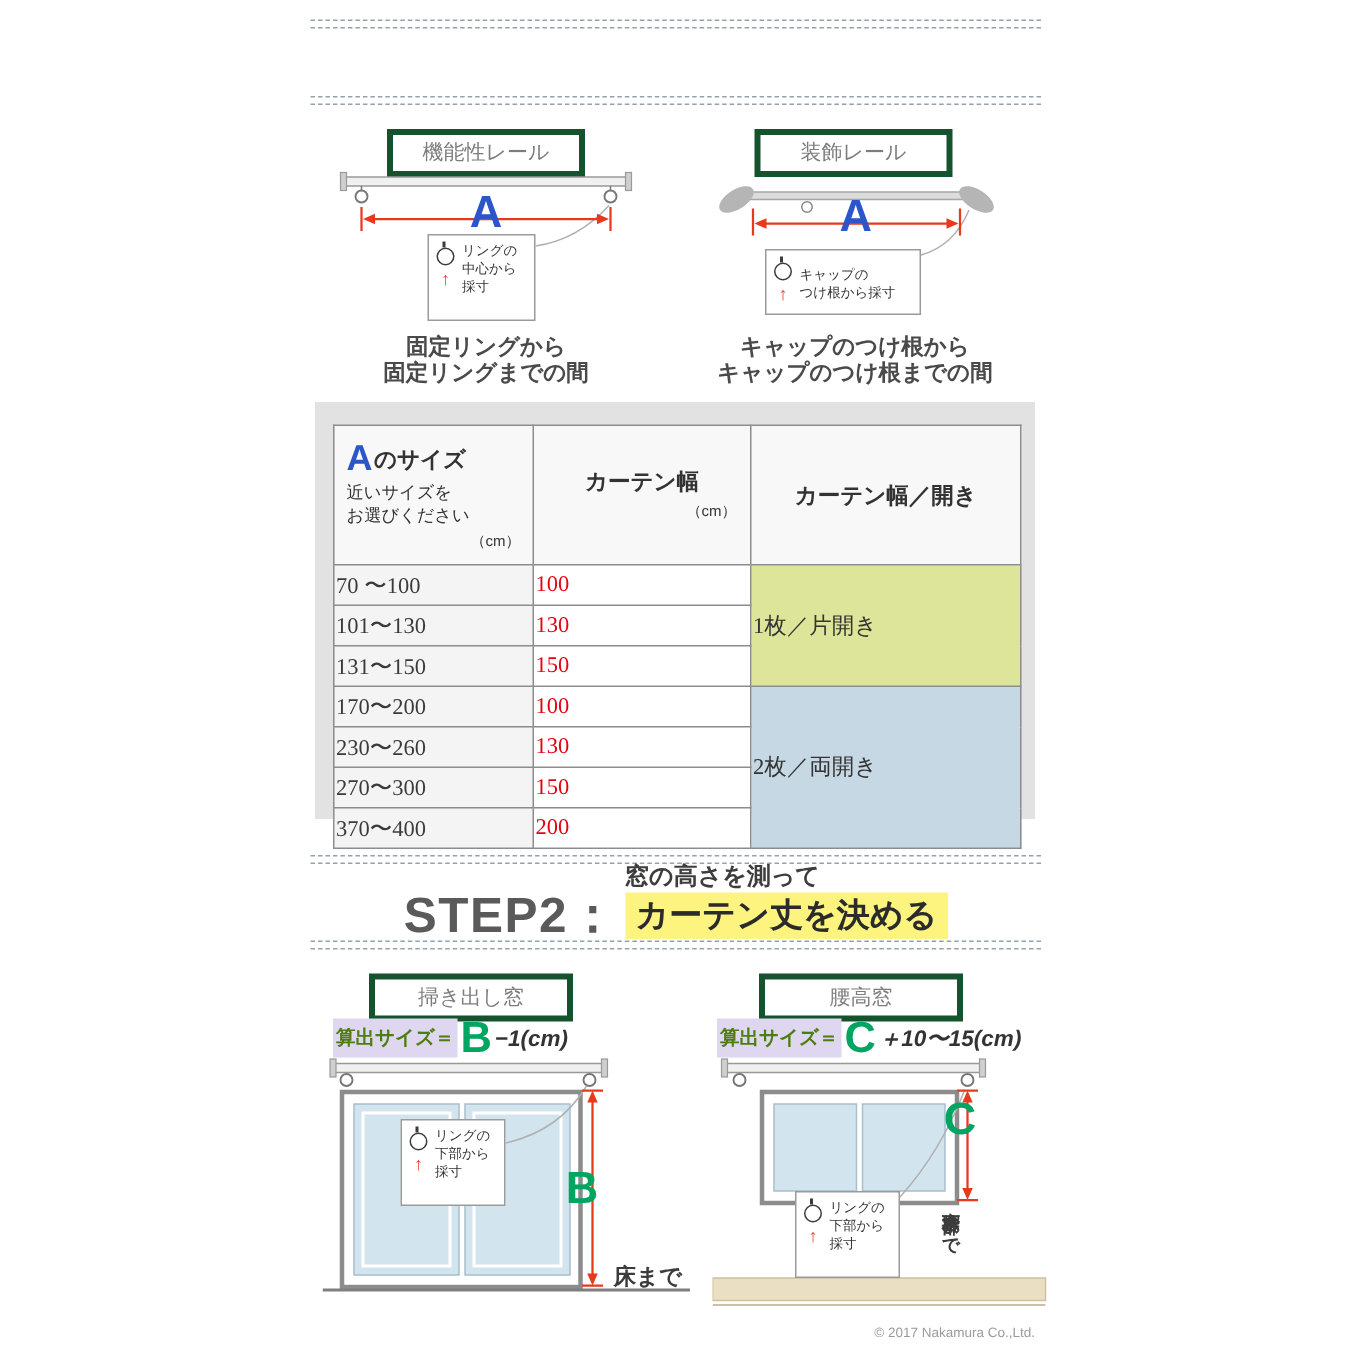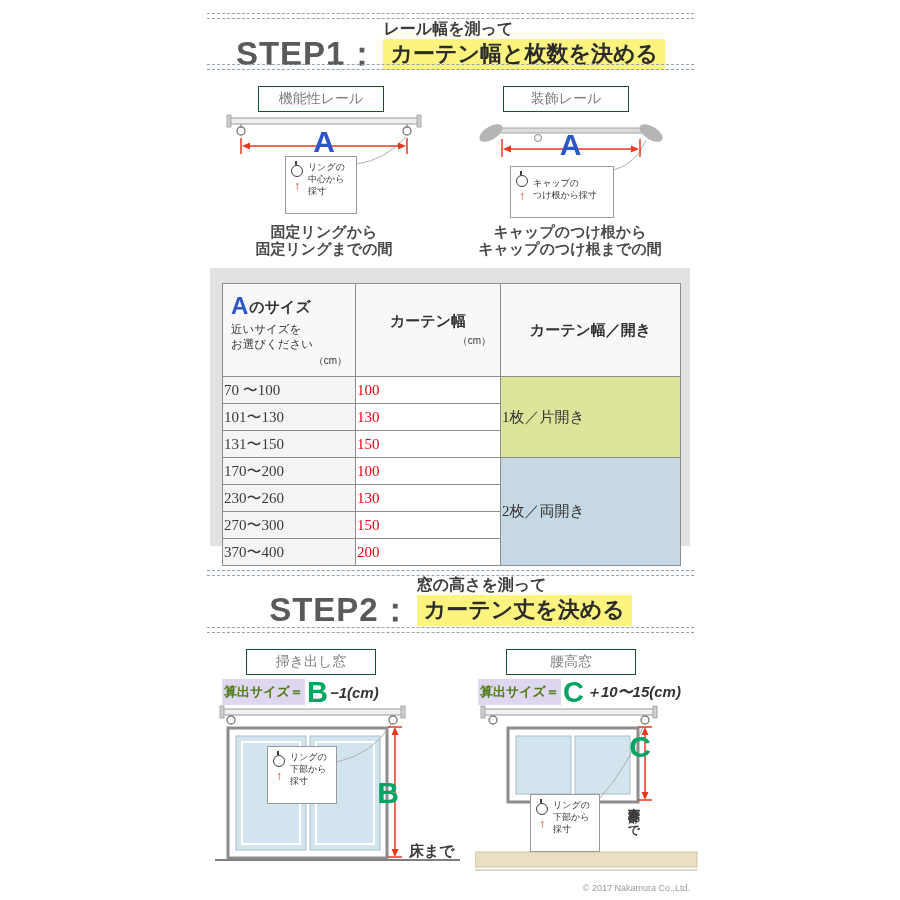--- a/index.html
+++ b/index.html
@@ -13,21 +13,21 @@
   
   .step-header{position:absolute;left:207px;width:487px;display:flex;
                justify-content:center;align-items:flex-end;gap:4px;}
   .step-label{font-size:33px;font-weight:bold;color:#5a5a5a;line-height:1;letter-spacing:1px;}
   .step-lines{display:flex;flex-direction:column;align-items:flex-start;gap:1px;}
   .step-line1{font-size:16px;font-weight:bold;color:#3d3d3d;line-height:1.15;}
   .step-line2{font-size:22px;font-weight:bold;color:#2b2b2b;line-height:1.1;
               background:#fcf47e;padding:3px 7px;}
 
   
-  .label-box{position:absolute;height:24px;background:#fff;border:1px solid #14532d;
+  .label-box{position:absolute;height:24px;background:#fff;border:4px solid #14532d;
              color:#7d7d7d;font-size:14px;display:flex;align-items:center;justify-content:center;}
 
   .diagram{position:absolute;}
   .diagram svg{position:absolute;left:0;top:0;}
 
   .measure-letter{position:absolute;font-weight:bold;font-size:30px;line-height:1;
                   color:#2b55c8;text-align:center;left:0;right:0;}
   .green-letter{color:#00a562;}
 
   
@@ -81,27 +81,20 @@
   .copyright{position:absolute;left:545px;top:883px;width:145px;text-align:right;
              font-size:9px;color:#9b9b9b;}
 </style>
 </head>
 <body>
 
 <div id="page">
 
   <div class="hrule" style="top:13px;"></div>
 
-  <div class="step-header" style="top:20px;">
-    <span class="step-label">STEP1：</span>
-    <span class="step-lines">
-      <span class="step-line1">レール幅を測って</span>
-      <span class="step-line2">カーテン幅と枚数を決める</span>
-    </span>
-  </div>
 
   <div class="hrule" style="top:64px;"></div>
 
   <div class="label-box" style="left:258px;top:86px;width:124px;">機能性レール</div>
   <div class="label-box" style="left:503px;top:86px;width:124px;">装飾レール</div>
 
   <div class="diagram" style="left:225px;top:112px;width:198px;height:106px;">
     <svg width="198" height="106" viewBox="0 0 198 106">
       <rect x="4" y="6" width="190" height="6" fill="#f0f0f0" stroke="#999"></rect>
       <rect x="2" y="3" width="4" height="12" fill="#cfcfcf" stroke="#999" stroke-width="0.8"></rect>
@@ -138,21 +131,21 @@
       <ellipse cx="173" cy="21" rx="13" ry="6.5" fill="#b5b5b5" transform="rotate(32 173 21)"></ellipse>
       <circle cx="60" cy="26" r="3.5" fill="#fff" stroke="#888"></circle>
       <path d="M 136,58 Q 158,52 168,28" fill="none" stroke="#b0b0b0"></path>
       <line x1="24" y1="27" x2="24" y2="45" stroke="#e8391d" stroke-width="1.5"></line>
       <line x1="162" y1="27" x2="162" y2="45" stroke="#e8391d" stroke-width="1.5"></line>
       <line x1="30" y1="37" x2="156" y2="37" stroke="#e8391d" stroke-width="1.5"></line>
       <polygon points="25,37 33,33.5 33,40.5" fill="#e8391d"></polygon>
       <polygon points="161,37 153,33.5 153,40.5" fill="#e8391d"></polygon>
     </svg>
     <div class="measure-letter" style="top:18px;">A</div>
-    <div class="callout" style="left:32px;top:54px;width:104px;height:52px;">
+    <div class="callout" style="left:32px;top:54px;width:104px;height:44px;">
       <span class="icon-col">
         <span class="ring-ic"></span>
         <span class="up-arrow"></span>
       </span>
       <span class="txt-col" style="padding-top:6px;">
         <span>キャップの</span>
         <span>つけ根から採寸</span>
       </span>
     </div>
   </div>

